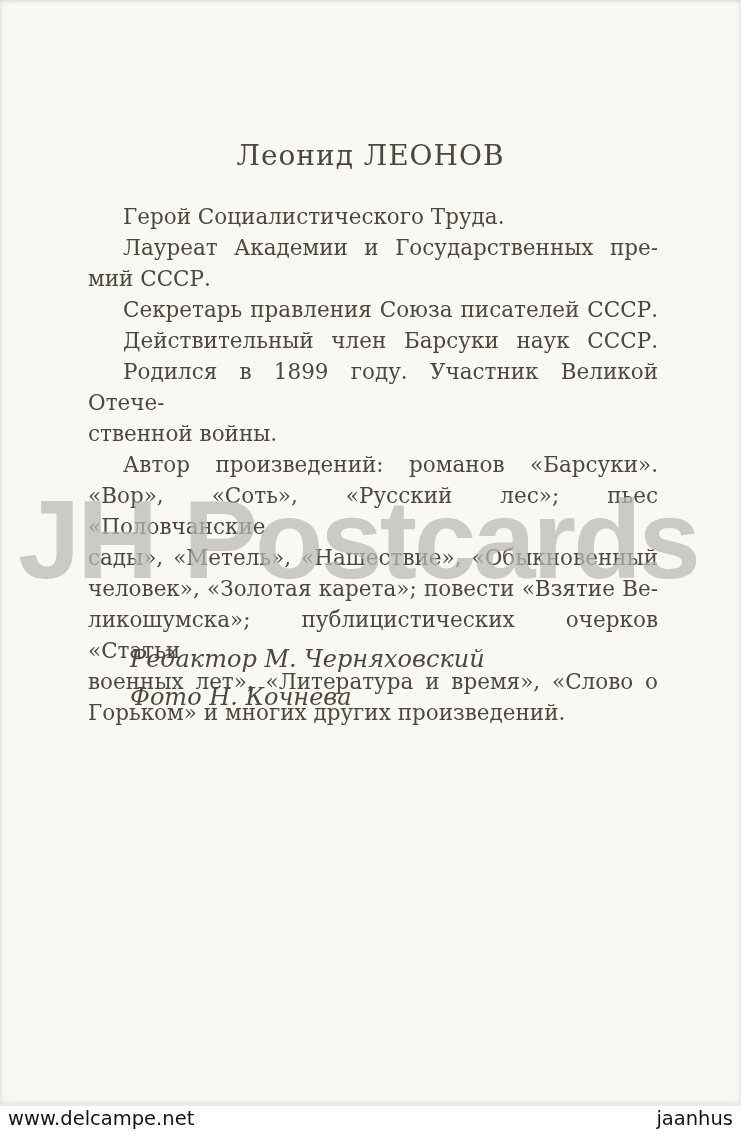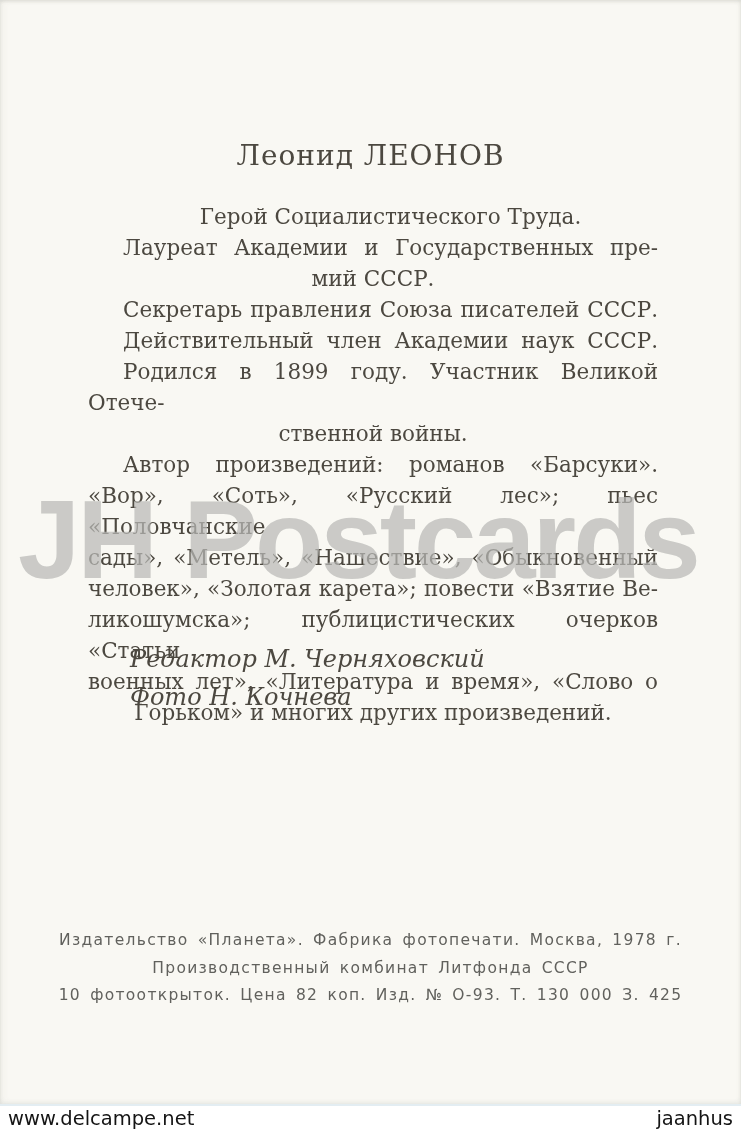--- a/index.html
+++ b/index.html
@@ -40,21 +40,21 @@
     white-space: nowrap;
   }
   .body-lines {
     position: absolute;
     left: 88px; top: 201px;
     width: 570px;
     font-size: 21.5px;
     line-height: 31px;
     color: var(--ink, #4c4840);
   }
-  .body-lines .line { text-align: center; }
+  .body-lines .line { text-align: left; }
   .body-lines .line.justify {
     text-align: justify;
     text-align-last: justify;
   }
   .body-lines .line.indent { text-indent: 35px; }
   .credits {
     position: absolute;
     left: 130px; top: 640px;
     font-size: 24px;
     line-height: 38px;
@@ -111,42 +111,37 @@
 
   <div class="scan">
 
     <div class="title">Леонид ЛЕОНОВ</div>
 
     <div class="body-lines">
         <div class="line indent">Герой Социалистического Труда.</div>
         <div class="line indent justify">Лауреат Академии и Государственных пре-</div>
         <div class="line">мий СССР.</div>
         <div class="line indent justify">Секретарь правления Союза писателей СССР.</div>
-        <div class="line indent justify">Действительный член Академии наук СССР.</div>
+        <div class="line indent justify">Действительный член Барсуки наук СССР.</div>
         <div class="line indent justify">Родился в 1899 году. Участник Великой Отече-</div>
         <div class="line">ственной войны.</div>
         <div class="line indent justify">Автор произведений: романов «Барсуки».</div>
         <div class="line justify">«Вор», «Соть», «Русский лес»; пьес «Половчанские</div>
         <div class="line justify">сады», «Метель», «Нашествие», «Обыкновенный</div>
         <div class="line justify">человек», «Золотая карета»; повести «Взятие Ве-</div>
         <div class="line justify">ликошумска»; публицистических очерков «Статьи</div>
         <div class="line justify">военных лет», «Литература и время», «Слово о</div>
         <div class="line">Горьком» и многих других произведений.</div>
       </div>
 
     <div class="credits">
       <div>Редактор М. Черняховский</div>
       <div>Фото Н. Кочнева</div>
     </div>
 
-    <div class="imprint">
-        <div class="imprint-line">Издательство «Планета». Фабрика фотопечати. Москва, 1978 г.</div>
-        <div class="imprint-line">Производственный комбинат Литфонда СССР</div>
-        <div class="imprint-line">10 фотооткрыток. Цена 82 коп. Изд. № О-93. Т. 130 000 З. 425</div>
-      </div>
 
     <div class="watermark">JH Postcards</div>
   </div>
 
   <div class="footer-bar">
     <span>www.delcampe.net</span>
     <span>jaanhus</span>
   </div>
 
 </div>

